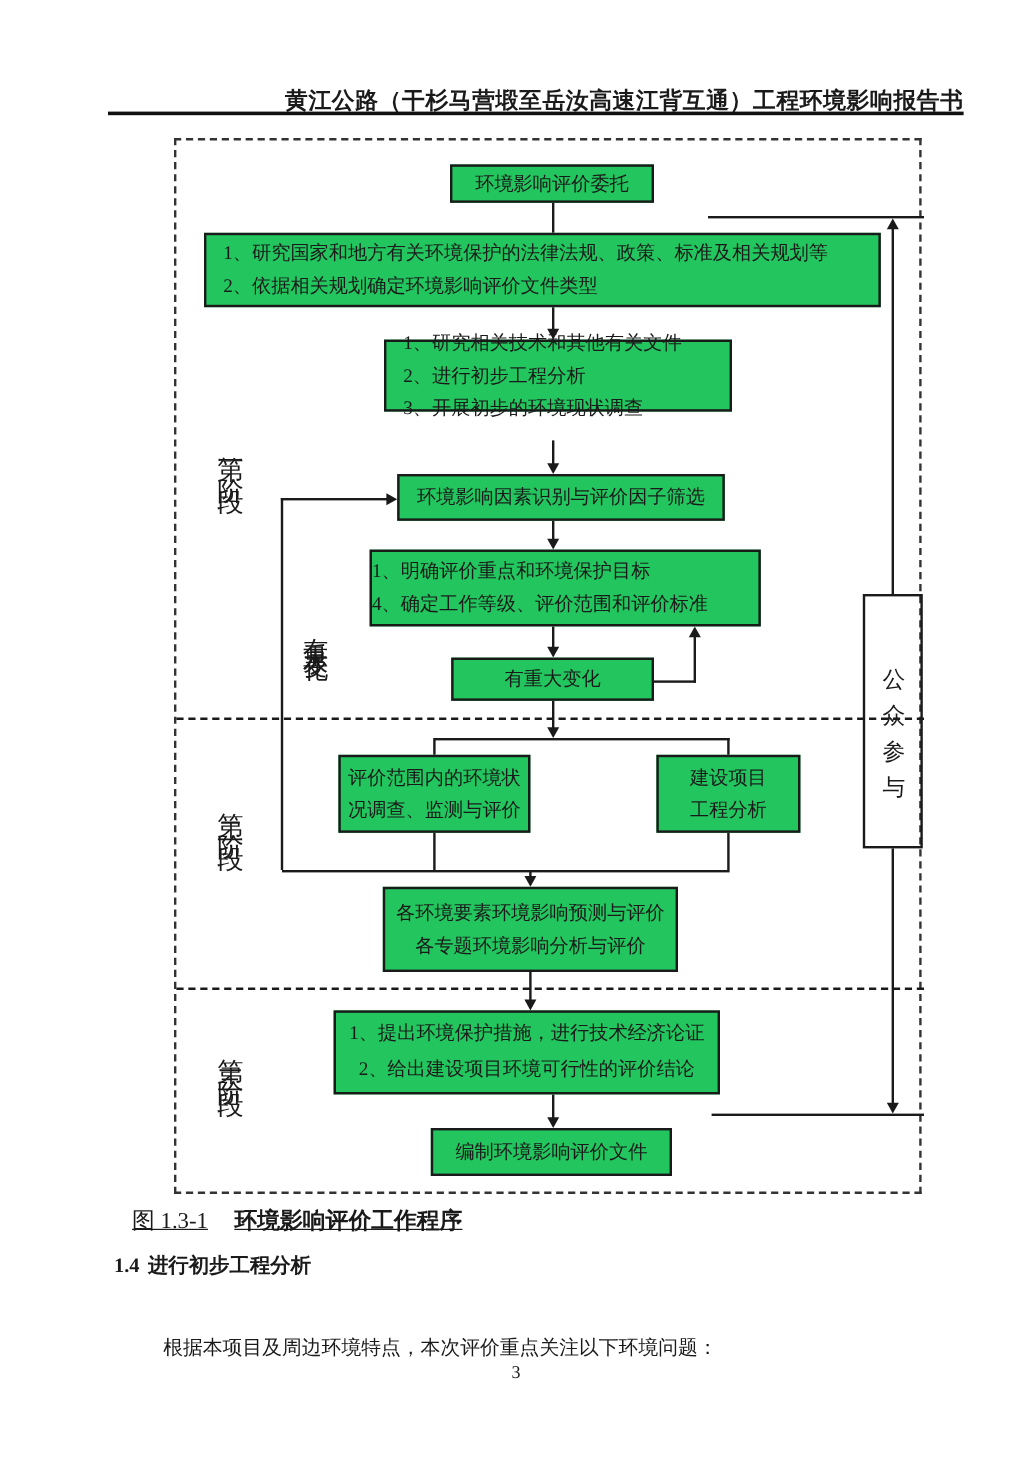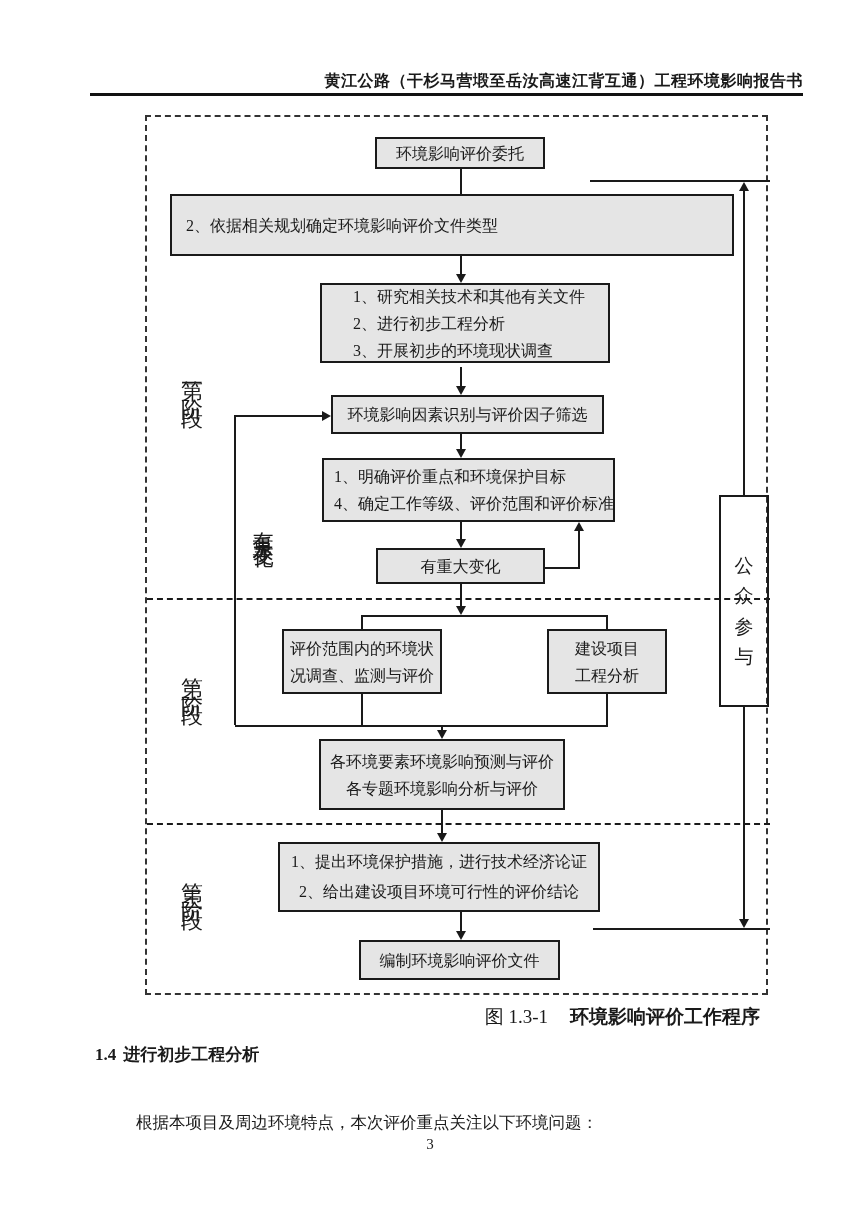--- a/index.html
+++ b/index.html
@@ -2,46 +2,46 @@
 <html><head>
 <meta charset="utf-8">
 <style>
   html,body{margin:0;padding:0;}
   body{
     width:860px;height:1217px;position:relative;background:#ffffff;
     font-family:"Liberation Serif","DejaVu Serif",serif;color:#1a1a1a;
     overflow:hidden;
   }
   
-  .hdr-title{position:absolute;top:71px;right:57px;font-size:16px;font-weight:bold;letter-spacing:.5px;}
+  .hdr-title{position:absolute;top:71px;right:57px;font-size:19px;font-weight:bold;letter-spacing:.5px;}
   .hdr-rule{position:absolute;left:90px;top:93px;width:713px;height:3px;background:#111;}
   
   .fig{position:absolute;left:145px;top:115px;width:623px;height:880px;
        border:2px dashed #333;box-sizing:border-box;}
-  .node{position:absolute;border:2px solid #1a1a1a;background:#e5e5e5;box-sizing:border-box;
+  .node{position:absolute;border:2px solid #1a1a1a;background:#22c55e;box-sizing:border-box;
         display:flex;flex-direction:column;justify-content:center;font-size:16px;}
   .node.center{align-items:center;text-align:center;}
   .node .ln{line-height:27px;white-space:nowrap;}
   
   .vl{position:absolute;width:2px;background:#1a1a1a;}
   .hl{position:absolute;height:2px;background:#1a1a1a;}
   .dash{position:absolute;height:0;border-top:2px dashed #1a1a1a;}
   .ah{position:absolute;width:0;height:0;}
   .ah-down{border-left:5px solid transparent;border-right:5px solid transparent;border-top:9px solid #1a1a1a;}
   .ah-up{border-left:5px solid transparent;border-right:5px solid transparent;border-bottom:9px solid #1a1a1a;}
   .ah-right{border-top:5px solid transparent;border-bottom:5px solid transparent;border-left:9px solid #1a1a1a;}
   
   .vtext{position:absolute;writing-mode:vertical-rl;text-orientation:upright;white-space:nowrap;}
   .stage{font-size:22px;letter-spacing:9px;}
   .change{font-size:21px;letter-spacing:4px;}
   .pubbox{position:absolute;border:2px solid #1a1a1a;background:transparent;box-sizing:border-box;
           display:flex;align-items:center;justify-content:center;}
   .pubtxt{writing-mode:vertical-rl;text-orientation:upright;font-size:19px;letter-spacing:30px;}
   
-  .caption{position:absolute;left:110px;top:1004px;width:650px;text-align:right;font-size:19px;}
+  .caption{position:absolute;left:110px;top:1004px;width:650px;text-align:left;font-size:19px;text-decoration:underline;}
   .caption .cap-label{font-weight:normal;}
   .caption .cap-title{font-weight:bold;margin-left:22px;font-family:"Liberation Sans","DejaVu Sans",sans-serif;}
   .sec-head{position:absolute;left:95px;top:1043px;font-size:17px;font-weight:bold;
             font-family:"Liberation Sans","DejaVu Sans",sans-serif;}
   .sec-head .num{margin-right:7px;font-family:"Liberation Serif",serif;}
   .sec-body{position:absolute;left:136px;top:1083px;font-size:16.5px;margin-top:29px;}
   .pageno{position:absolute;left:0;top:1136px;width:860px;text-align:center;font-size:15px;}
 </style>
 </head>
 <body>
@@ -98,34 +98,35 @@
   <div class="ah ah-up" style="left:592px;top:65px;"></div>
   <div class="vl" style="left:596px;top:590px;height:213px;"></div>
   <div class="ah ah-down" style="left:592px;top:802px;"></div>
   <div class="hl" style="left:446px;top:811px;width:177px;"></div>
 
   <div class="node center" style="left:228px;top:20px;width:170px;height:32px;">
     <div class="ln">环境影响评价委托</div>
   </div>
 
   <div class="node" style="left:23px;top:77px;width:564px;height:62px;padding-left:14px;">
+    <div class="ln">1、研究国家和地方有关环境保护的法律法规、政策、标准及相关规划等</div>
     <div class="ln">2、依据相关规划确定环境影响评价文件类型</div>
   </div>
 
-  <div class="node" style="left:173px;top:166px;width:290px;height:80px;padding-left:31px;">
+  <div class="node" style="left:173px;top:166px;width:290px;height:60px;padding-left:14px;">
     <div class="ln">1、研究相关技术和其他有关文件</div>
     <div class="ln">2、进行初步工程分析</div>
     <div class="ln">3、开展初步的环境现状调查</div>
   </div>
 
   <div class="node center" style="left:184px;top:278px;width:273px;height:39px;text-align:right;">
     <div class="ln">环境影响因素识别与评价因子筛选</div>
   </div>
 
-  <div class="node" style="left:175px;top:341px;width:293px;height:64px;padding-left:10px;">
+  <div class="node" style="left:161px;top:341px;width:326px;height:64px;">
     <div class="ln">1、明确评价重点和环境保护目标</div>
     <div class="ln">4、确定工作等级、评价范围和评价标准</div>
   </div>
 
   <div class="node center" style="left:229px;top:431px;width:169px;height:36px;">
     <div class="ln">有重大变化</div>
   </div>
 
   <div class="node center" style="left:135px;top:512px;width:160px;height:65px;">
     <div class="ln">评价范围内的环境状</div>

